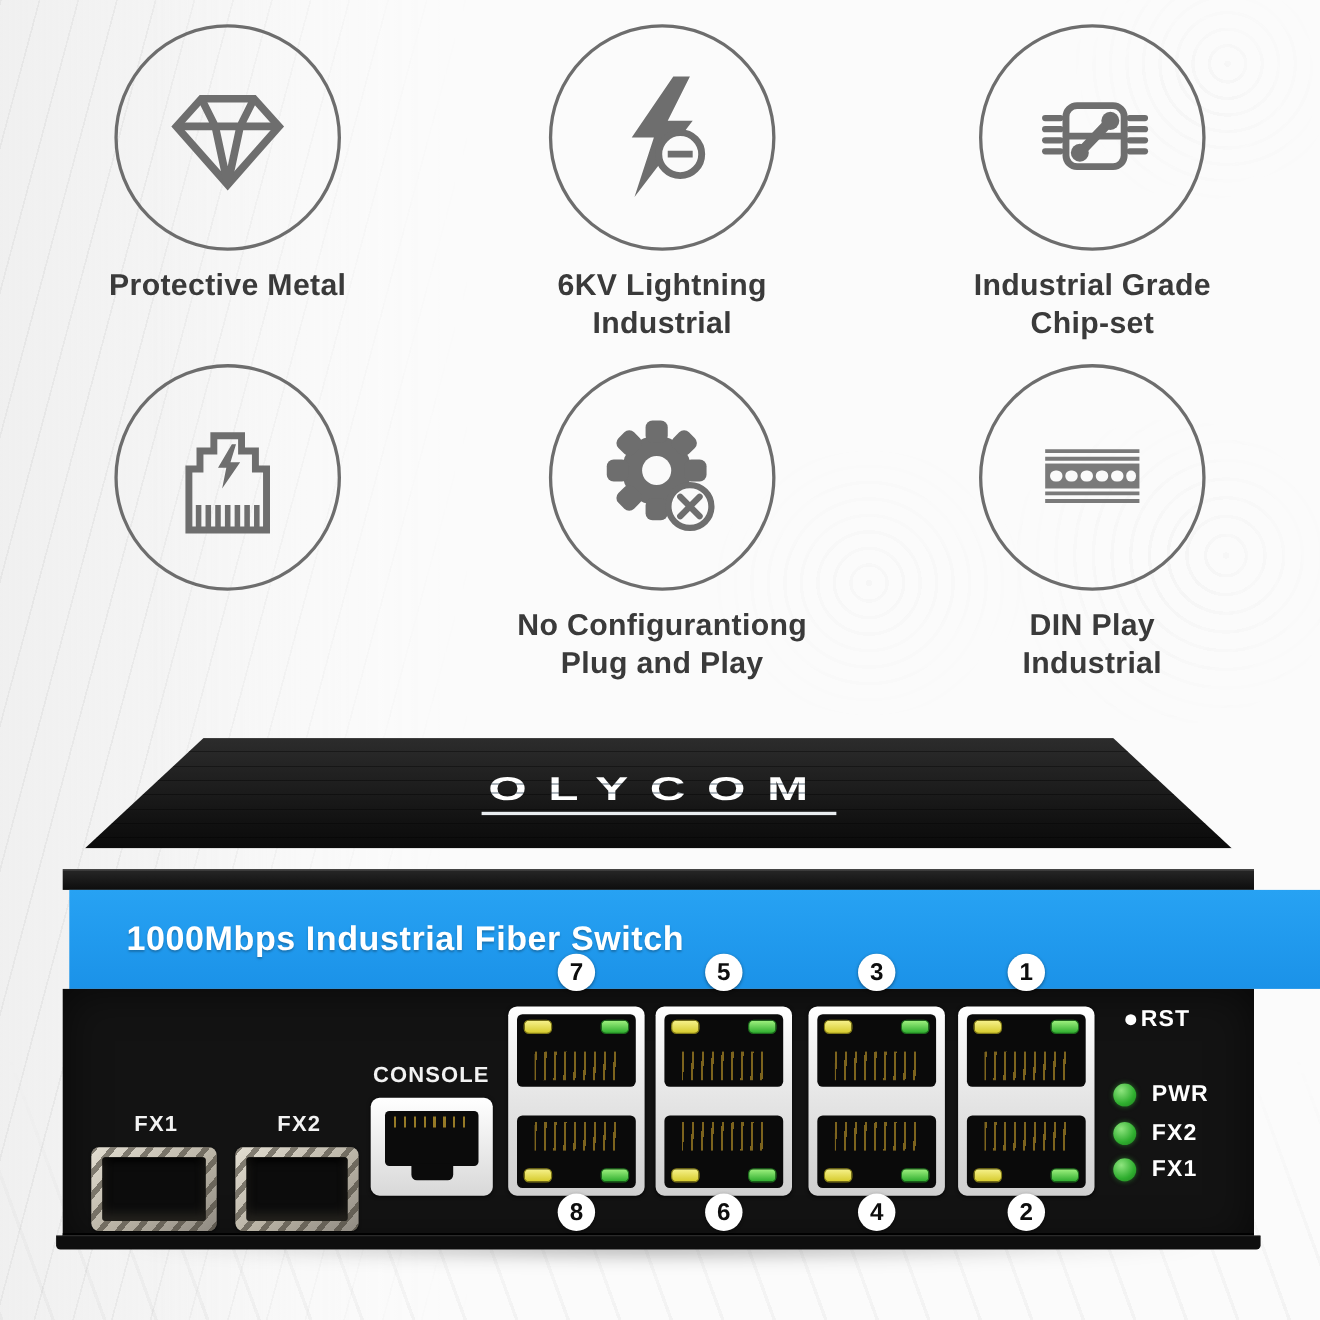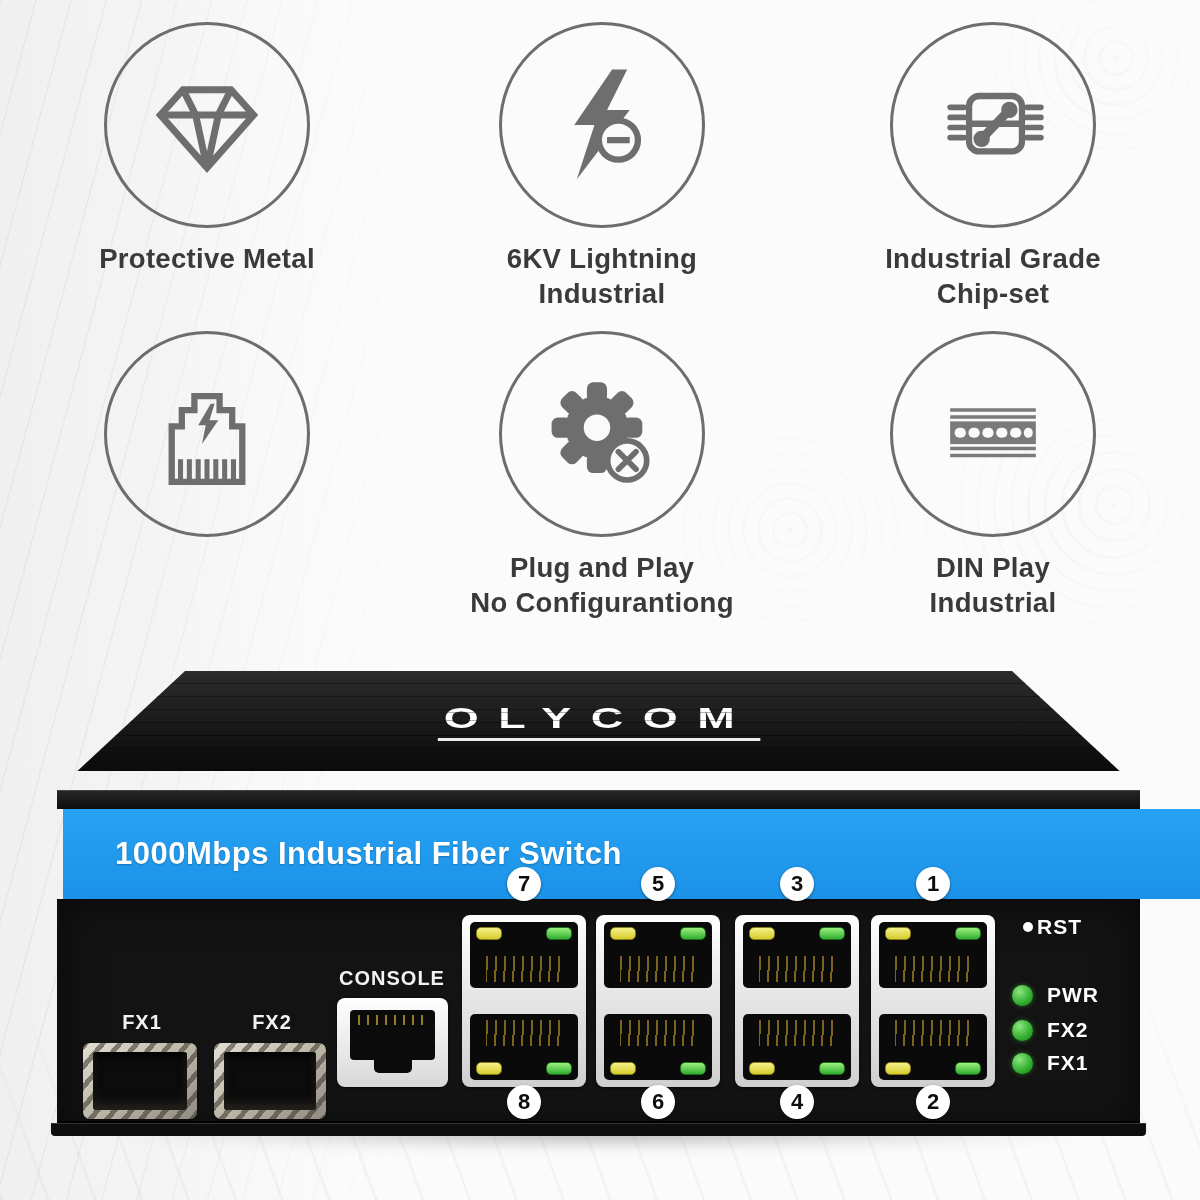--- a/index.html
+++ b/index.html
@@ -229,22 +229,22 @@
           <circle r="10.5" fill="#fafafa"></circle>
         </g>
         <circle cx="70" cy="71" r="15.5" fill="#fafafa" stroke="#6e6e6e" stroke-width="4.5"></circle>
         <g stroke="#6e6e6e" stroke-width="4.5" stroke-linecap="round">
           <line x1="63" y1="64" x2="77" y2="78"></line>
             <line x1="77" y1="64" x2="63" y2="78"></line>
         </g>
       </svg>
     </div>
     <div class="flabel">
+      <div>No Configurantiong</div>
       <div>Plug and Play</div>
-      <div>No Configurantiong</div>
     </div>
   </div>
 
   <div class="feature f6">
     <div class="circle">
       <svg width="126" height="126" viewBox="0 0 100 100">
         <g stroke="#7a7a7a" stroke-width="2.8">
           <line x1="16" y1="31" x2="84" y2="31"></line>
             <line x1="16" y1="36.5" x2="84" y2="36.5"></line>
           <line x1="16" y1="61.5" x2="84" y2="61.5"></line>

